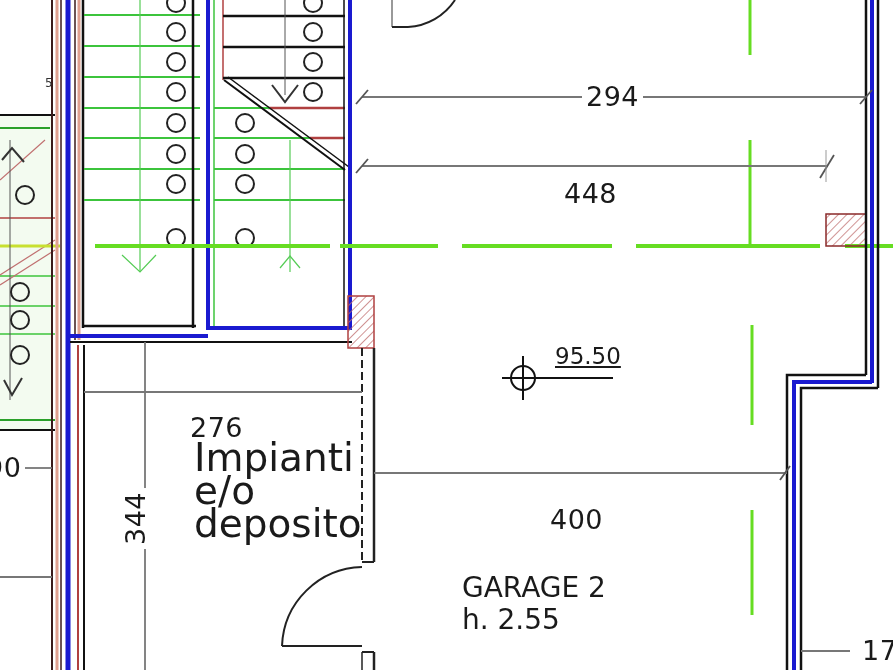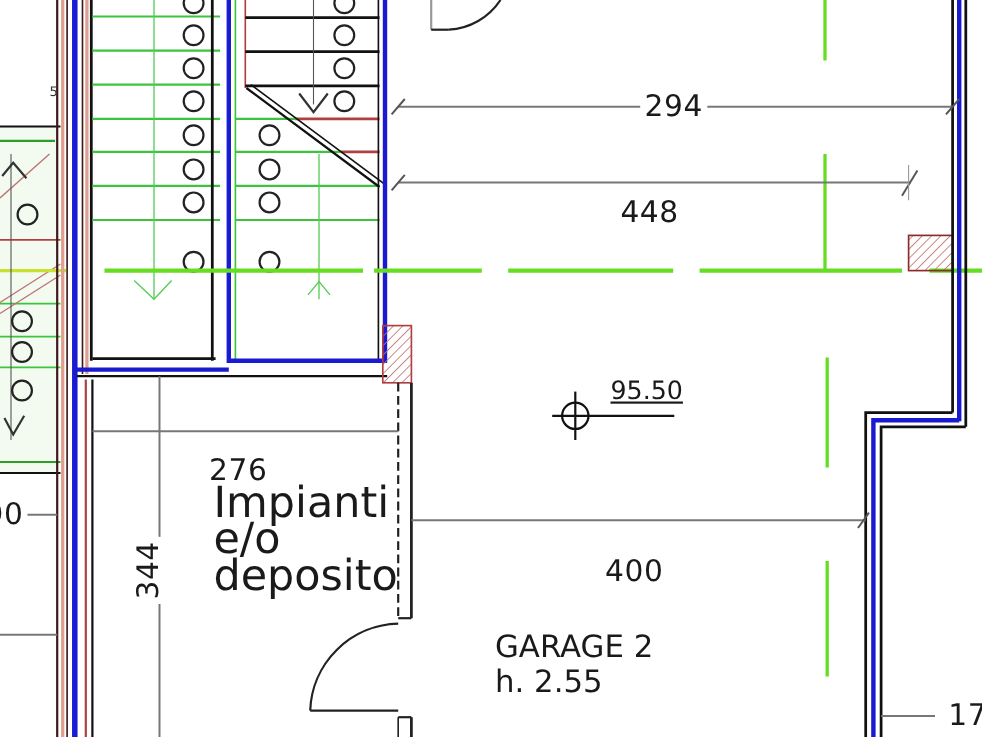--- a/index.html
+++ b/index.html
@@ -1,21 +1,21 @@
 <!DOCTYPE html>
 <html><head>
   <meta charset="utf-8">
   <style>
     html, body { margin: 0; padding: 0; background: #ffffff; }
     body { width: 893px; height: 670px; overflow: hidden; position: relative; font-family: "DejaVu Sans", sans-serif; }
     #plan { position: absolute; left: 0; top: 0; width: 893px; height: 670px; }
     .lbl { position: absolute; color: #1a1a1a; white-space: nowrap; font-family: "DejaVu Sans", sans-serif; line-height: 1; }
     .dim { font-size: 27px; background: #ffffff; padding: 0 4px; letter-spacing: 0.5px; }
     .room { font-size: 39px; line-height: 33px; white-space: pre; }
-    .garage { font-size: 28px; line-height: 32px; white-space: pre; }
+    .garage { font-size: 28px; line-height: 32px; white-space: pre; margin-left: 12px; }
     .level { font-size: 23px; text-decoration: underline; }
     .small { font-size: 12px; color: #333; }
   </style>
 </head>
 <body>
 
 <svg id="plan" viewBox="0 0 893 670" xmlns="http://www.w3.org/2000/svg">
   <defs>
     <pattern id="hatch" width="6" height="6" patternUnits="userSpaceOnUse" patternTransform="rotate(45)">
       <line x1="0" y1="0" x2="0" y2="6" stroke="#c07070" stroke-width="1.5"></line>

